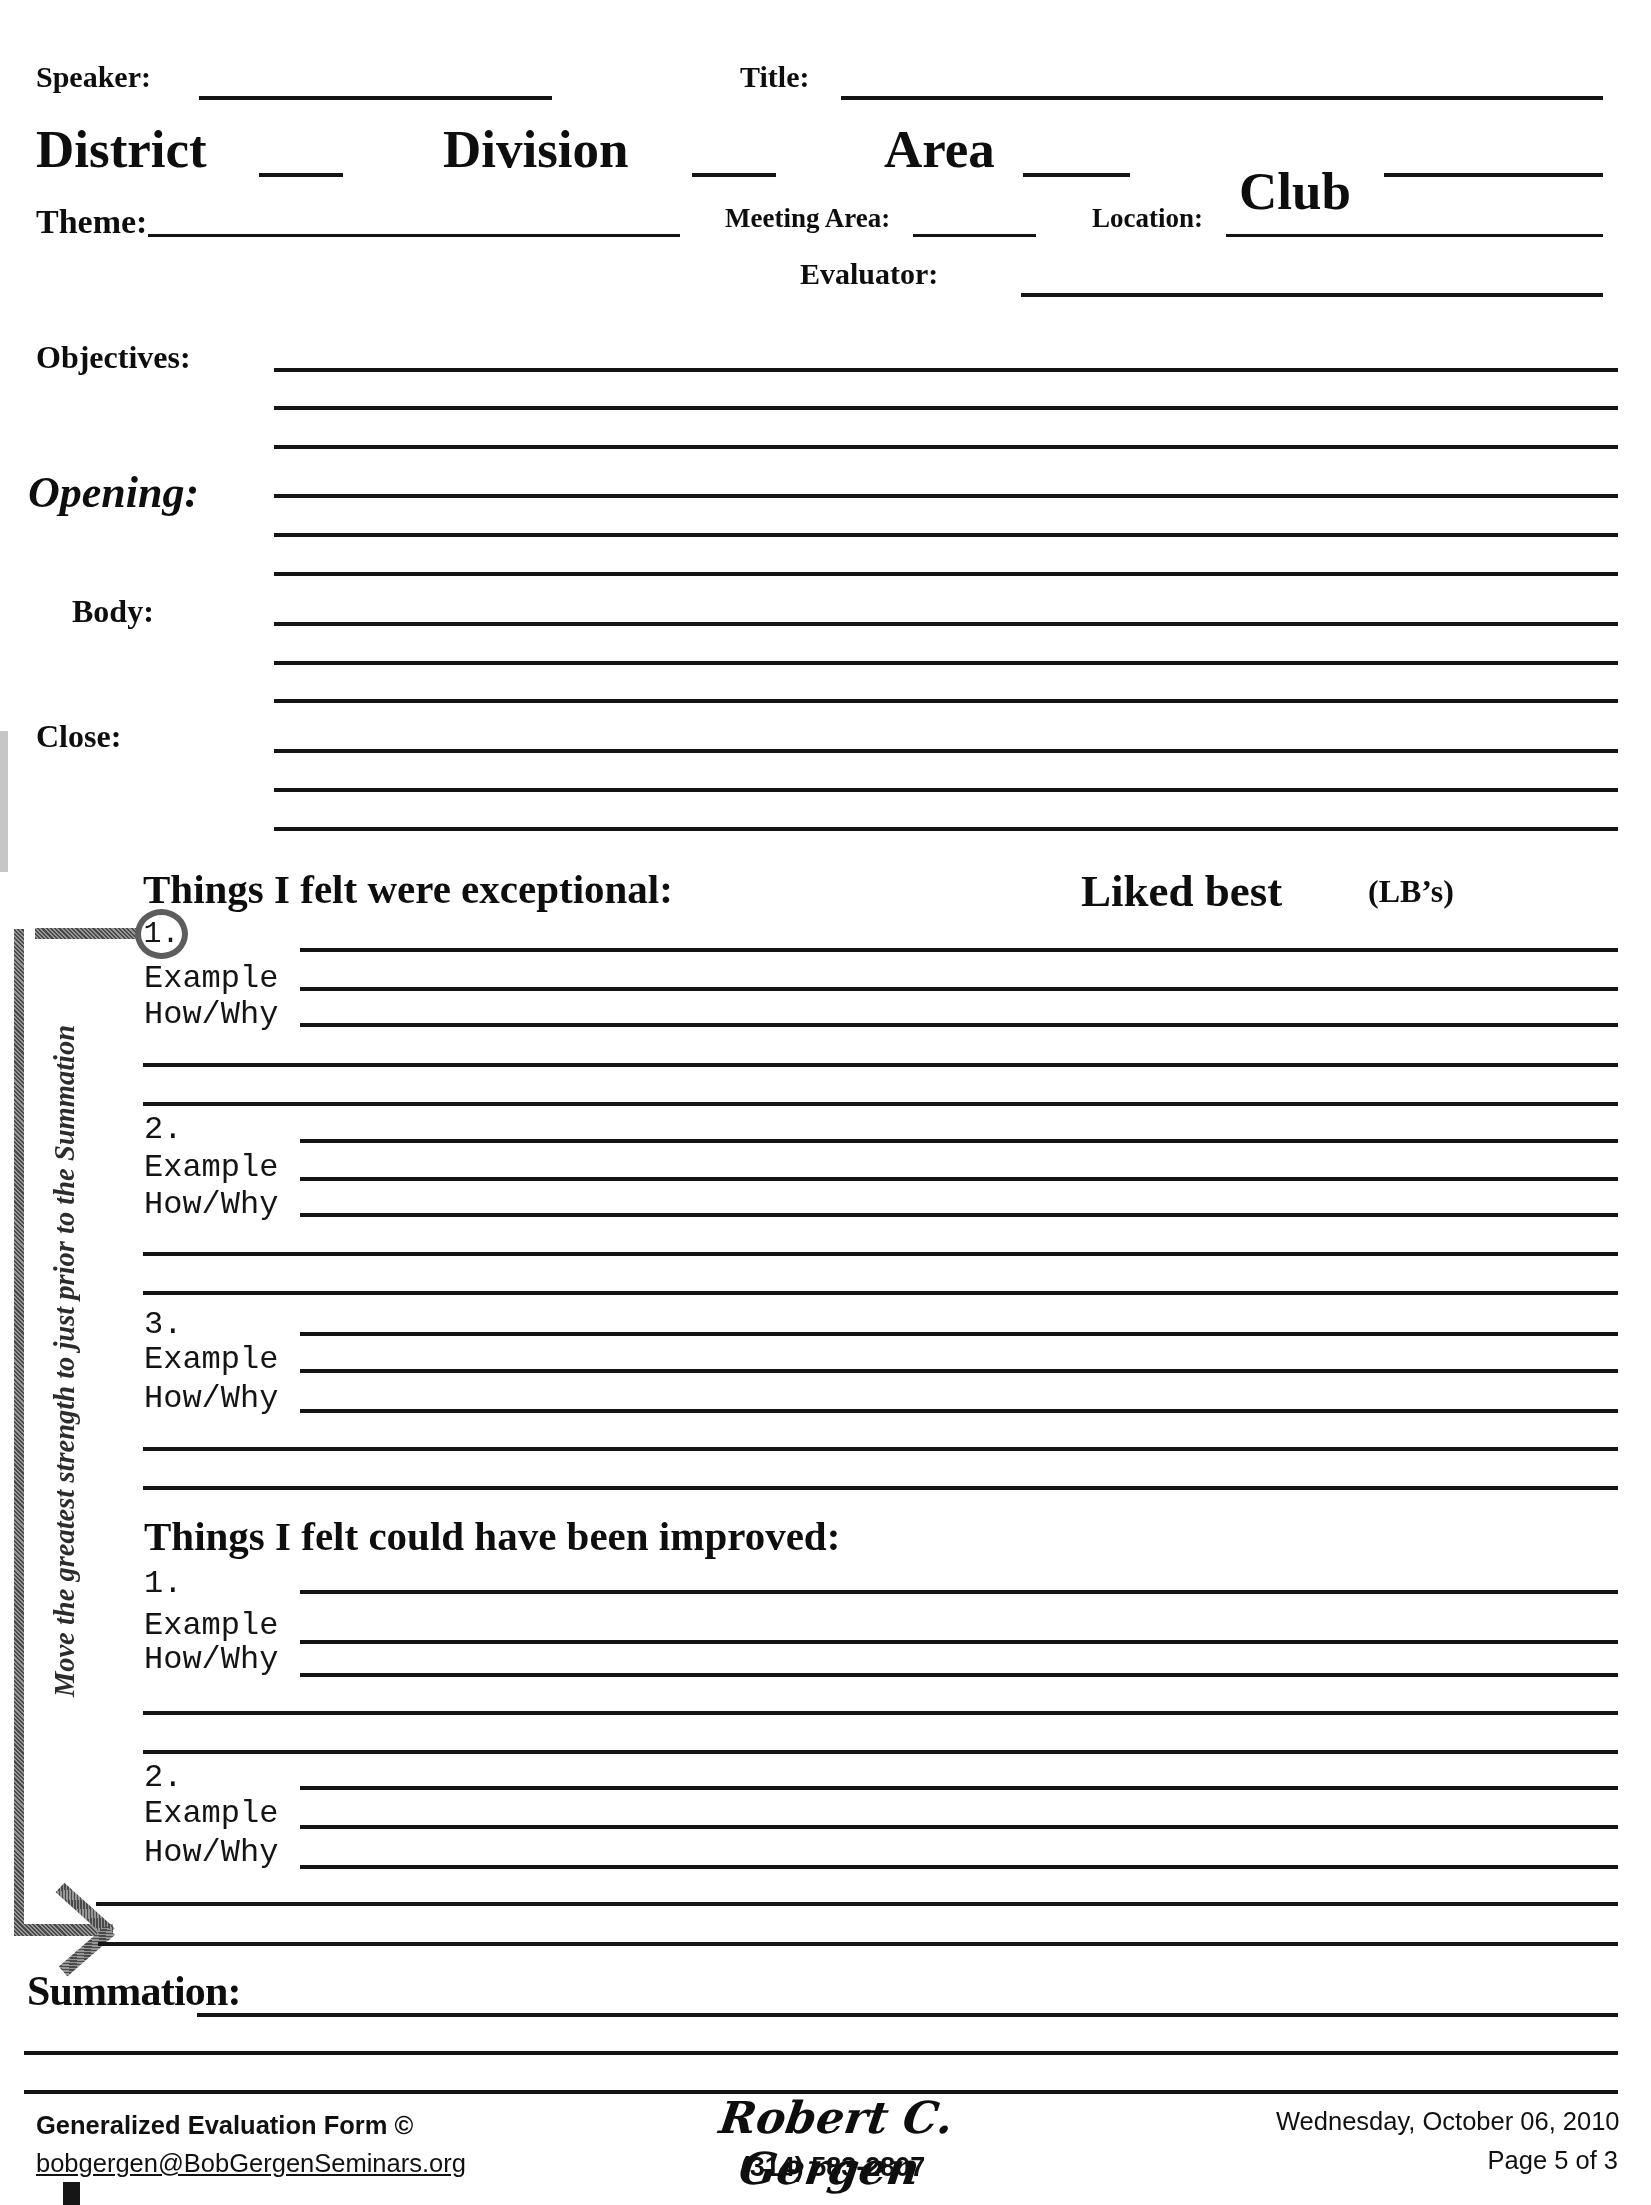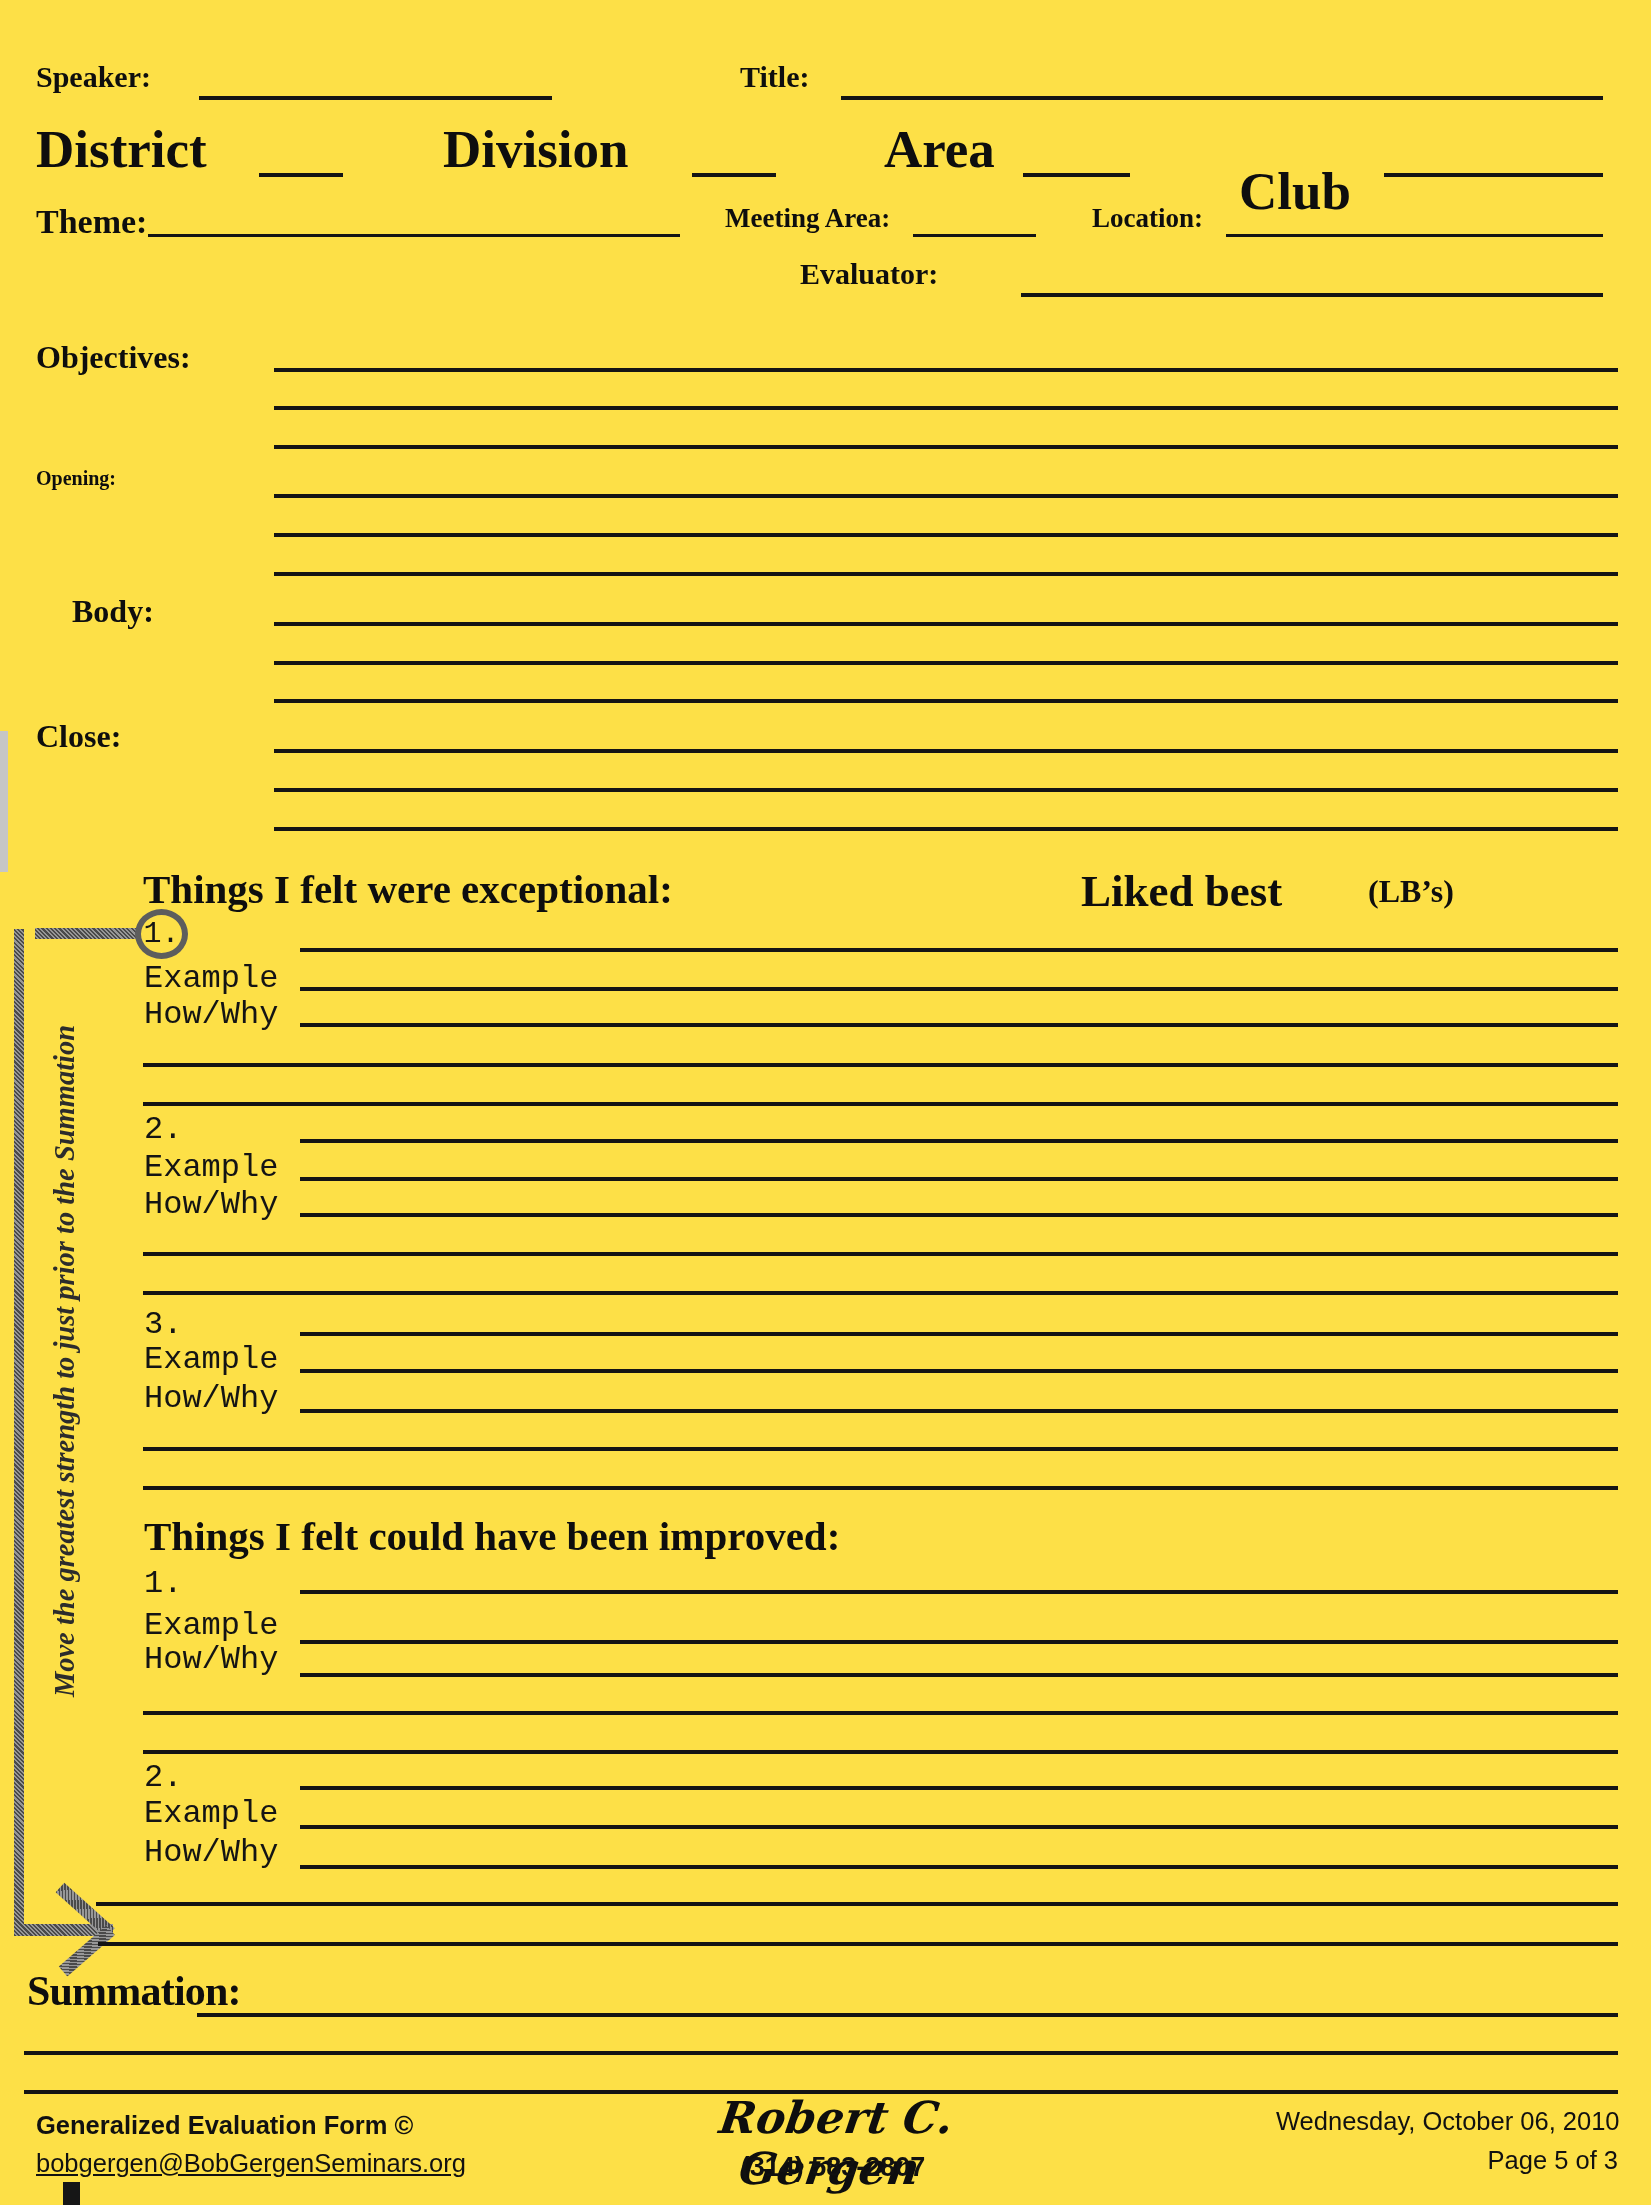--- a/index.html
+++ b/index.html
@@ -1,16 +1,16 @@
 <!DOCTYPE html>
 <html style="font-size:12px"><head>
 <meta charset="utf-8">
 <style>
   html,body{margin:0;padding:0;background:#e8e8e8;}
-  #sheet{position:relative;width:1651px;height:2205px;background:#fde047;overflow:hidden;
+  #sheet{position:relative;width:1651px;height:2205px;background:#ffffff;overflow:hidden;
          font-family:"Liberation Serif",serif;color:#0e0e0e;}
   .abs{position:absolute;}
   .serif-b{font-family:"Liberation Serif",serif;font-weight:bold;color:#0e0e0e;white-space:nowrap;}
   .mono{font-family:"Liberation Mono","DejaVu Sans Mono",monospace;color:#141414;white-space:nowrap;}
   .sans{font-family:"Liberation Sans",sans-serif;color:#111;white-space:nowrap;text-align:center;}
   .line{position:absolute;height:0;border-top:4.5px solid #141414;}
   .thin{border-top-width:3.8px;}
   .dot{background-image:repeating-linear-gradient(45deg,#4a4a4a 0 1.5px,#979797 1.5px 3px);}
   .circle{position:absolute;border:6px solid #5d5d5d;border-radius:50%;
           display:flex;align-items:center;justify-content:center;}
@@ -46,21 +46,21 @@
   <div class="line thin" style="left:1226px;top:234px;width:377px;"></div>
 
   <div class="abs serif-b" style="left:800px;top:257px;font-size:30px;">Evaluator:</div>
   <div class="line" style="left:1021px;top:293px;width:582px;"></div>
 
   <div class="abs serif-b" style="left:36px;top:339px;font-size:32px;">Objectives:</div>
   <div class="line" style="left:274px;top:368px;width:1344px;"></div>
   <div class="line" style="left:274px;top:406px;width:1344px;"></div>
   <div class="line" style="left:274px;top:445px;width:1344px;"></div>
 
-  <div class="abs serif-b" style="left:36px;top:467px;font-size:20px;">Opening:</div>
+  <div class="abs serif-b" style="left:28px;top:467px;font-size:44px;font-style:italic;">Opening:</div>
   <div class="line" style="left:274px;top:494px;width:1344px;"></div>
   <div class="line" style="left:274px;top:533px;width:1344px;"></div>
   <div class="line" style="left:274px;top:572px;width:1344px;"></div>
 
   <div class="abs serif-b" style="left:36px;top:593px;font-size:32px;margin-left:36px;">Body:</div>
   <div class="line" style="left:274px;top:622px;width:1344px;"></div>
   <div class="line" style="left:274px;top:661px;width:1344px;"></div>
   <div class="line" style="left:274px;top:699px;width:1344px;"></div>
 
   <div class="abs serif-b" style="left:36px;top:718px;font-size:32px;">Close:</div>

